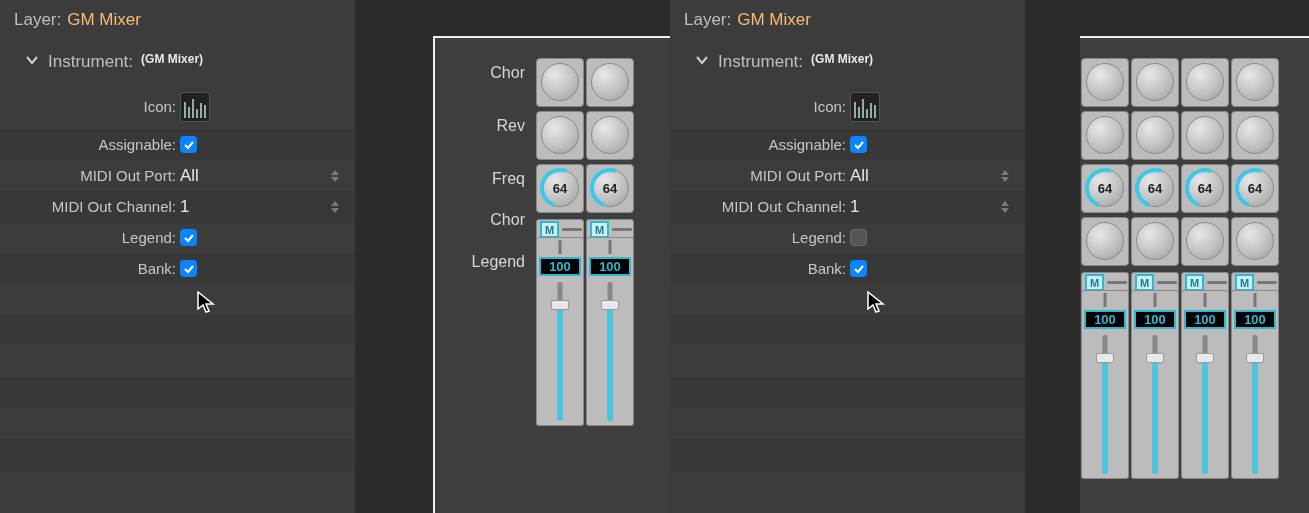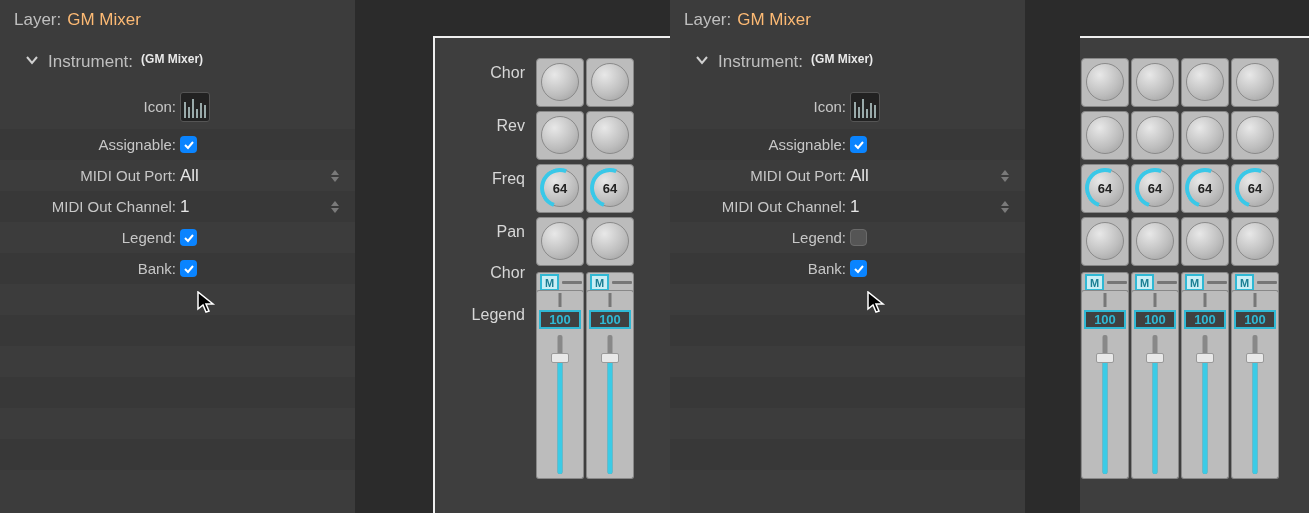--- a/index.html
+++ b/index.html
@@ -132,21 +132,21 @@
     width:50px; display:flex; flex-direction:column; align-items:center;
   }
   .fader-cap {
     width:48px; height:18px; background:#bcbcbc; border:1px solid #888; border-radius:3px 3px 0 0;
     border-bottom:none; position:relative;
   }
   .fader-cap::after{
     content:""; position:absolute; left:50%; top:2px; width:3px; height:14px; background:#777; transform:translateX(-50%);
   }
   .fader-readout {
-    width:42px; height:19px; background:#404040; border:2px solid #2fb8d4;
+    width:42px; height:19px; background:#000000; border:2px solid #2fb8d4;
     color:#2fb8d4; font-size:13px; text-align:center; line-height:15px; font-weight:600;
   }
   .fader-readout-wrap{
     width:48px; background:#bcbcbc; border:1px solid #888; border-top:none; border-bottom:none;
     display:flex; justify-content:center; padding:2px 0;
   }
   .fader-track {
     width:48px; height:148px; background:#bcbcbc; border:1px solid #888; border-top:none; border-radius:0 0 3px 3px;
     position:relative;
   }
@@ -307,33 +307,20 @@
           </div>
         <div class="strip-col">
             <div class="knob-cell">
               <div class="knob">
                 <div class="knob-arc on"></div>
               </div>
               <span class="knob-val">64</span>
             </div>
           </div>
       </div>
-      <div class="mixer-row">
-        <div class="legend-col">Pan</div>
-        <div class="strip-col">
-            <div class="knob-cell">
-              <div class="knob"></div>
-            </div>
-          </div>
-        <div class="strip-col">
-            <div class="knob-cell">
-              <div class="knob"></div>
-            </div>
-          </div>
-      </div>
       <div class="mixer-row mute-row">
         <div class="legend-col small">Chor</div>
         <div class="strip-col">
             <div class="mute-cell">
               <div class="mute-btn">M</div>
               <div class="mute-line"></div>
             </div>
           </div>
         <div class="strip-col">
             <div class="mute-cell">

